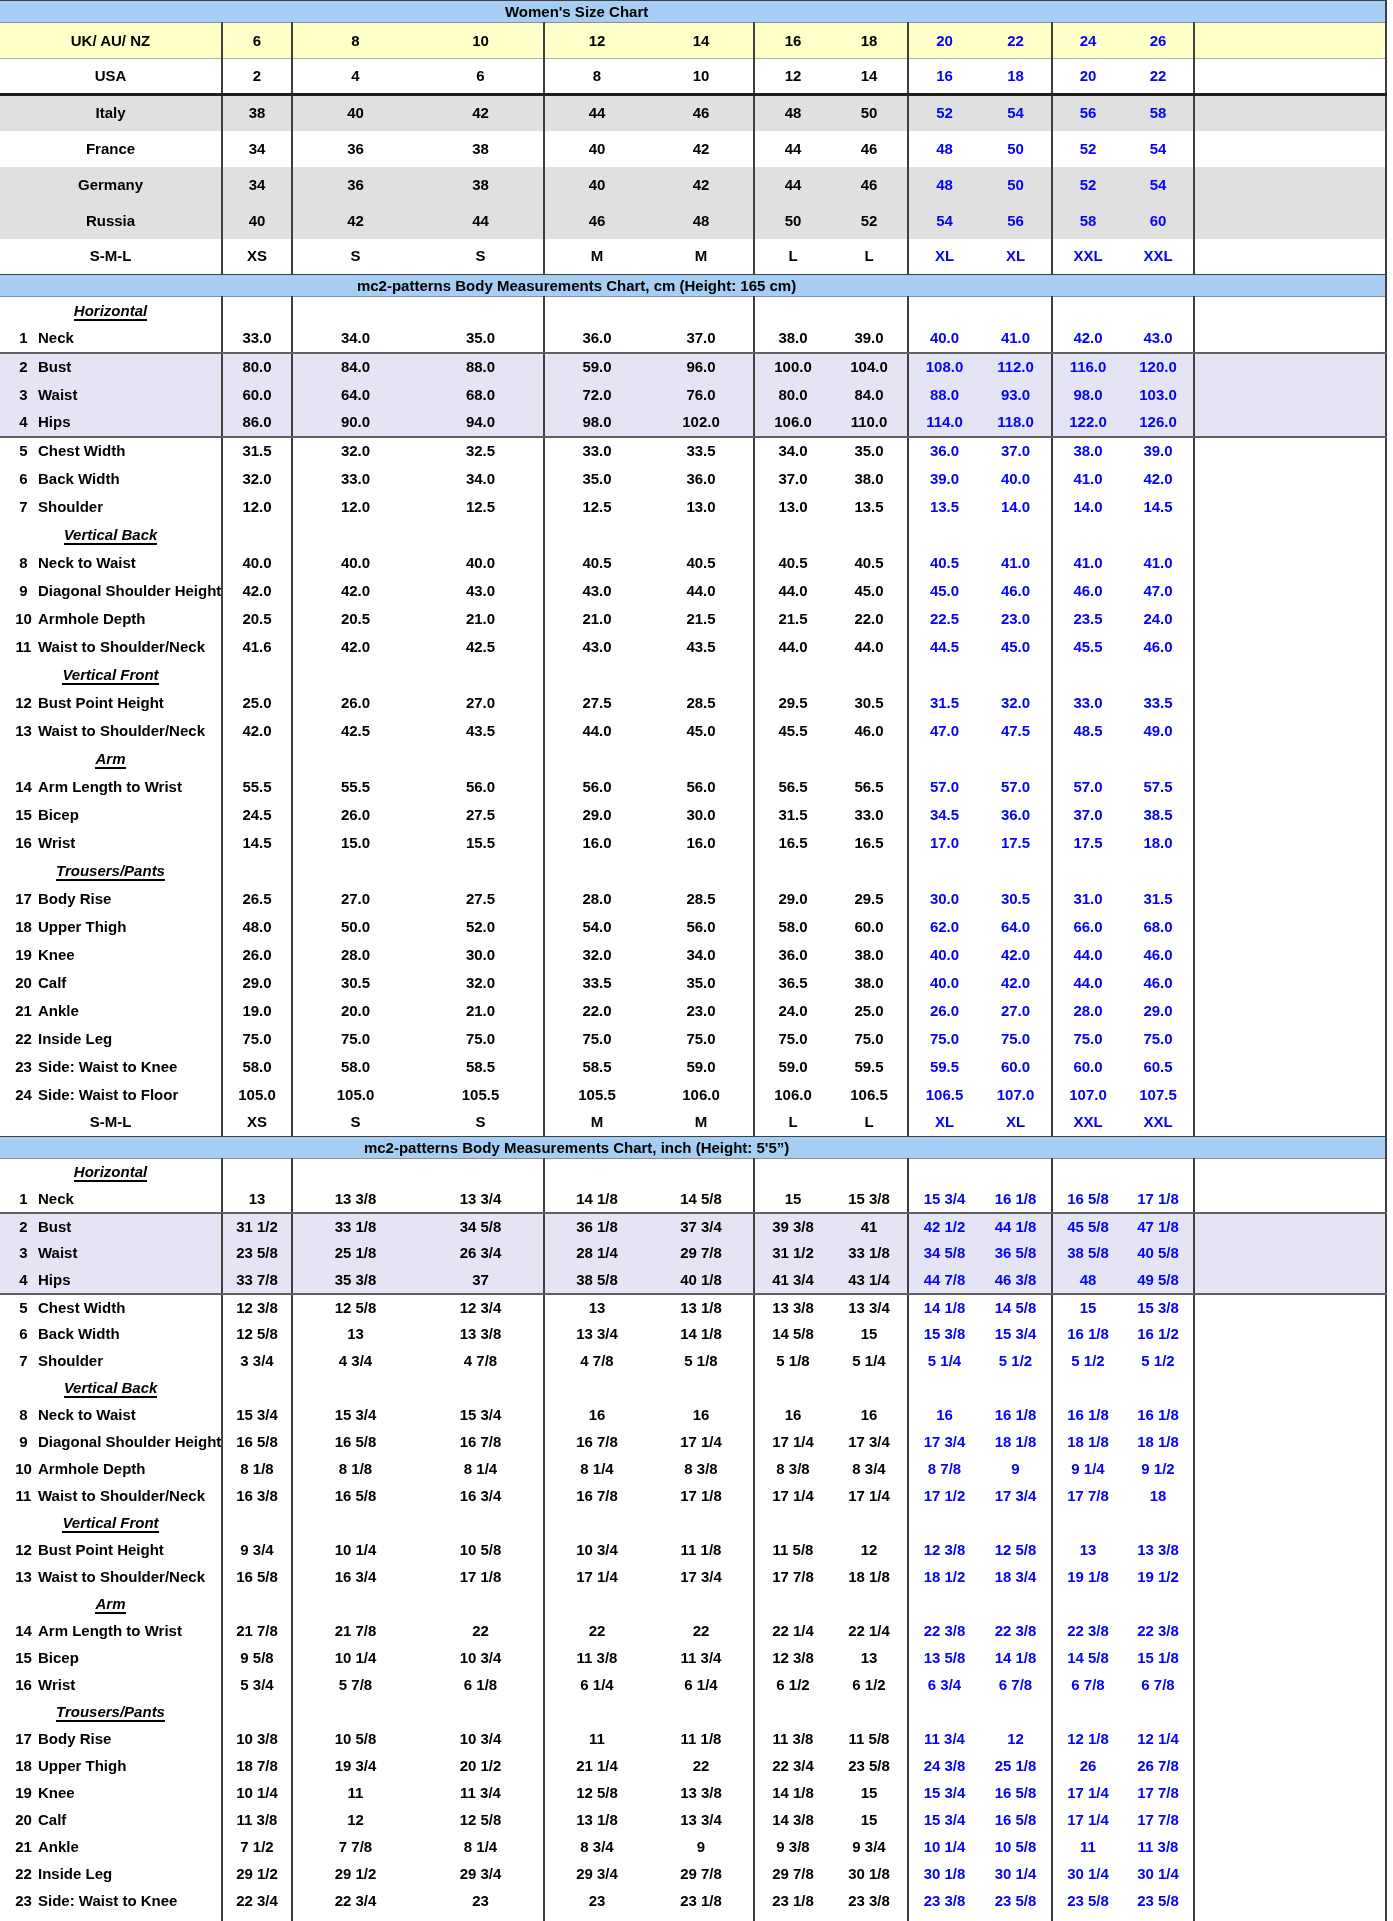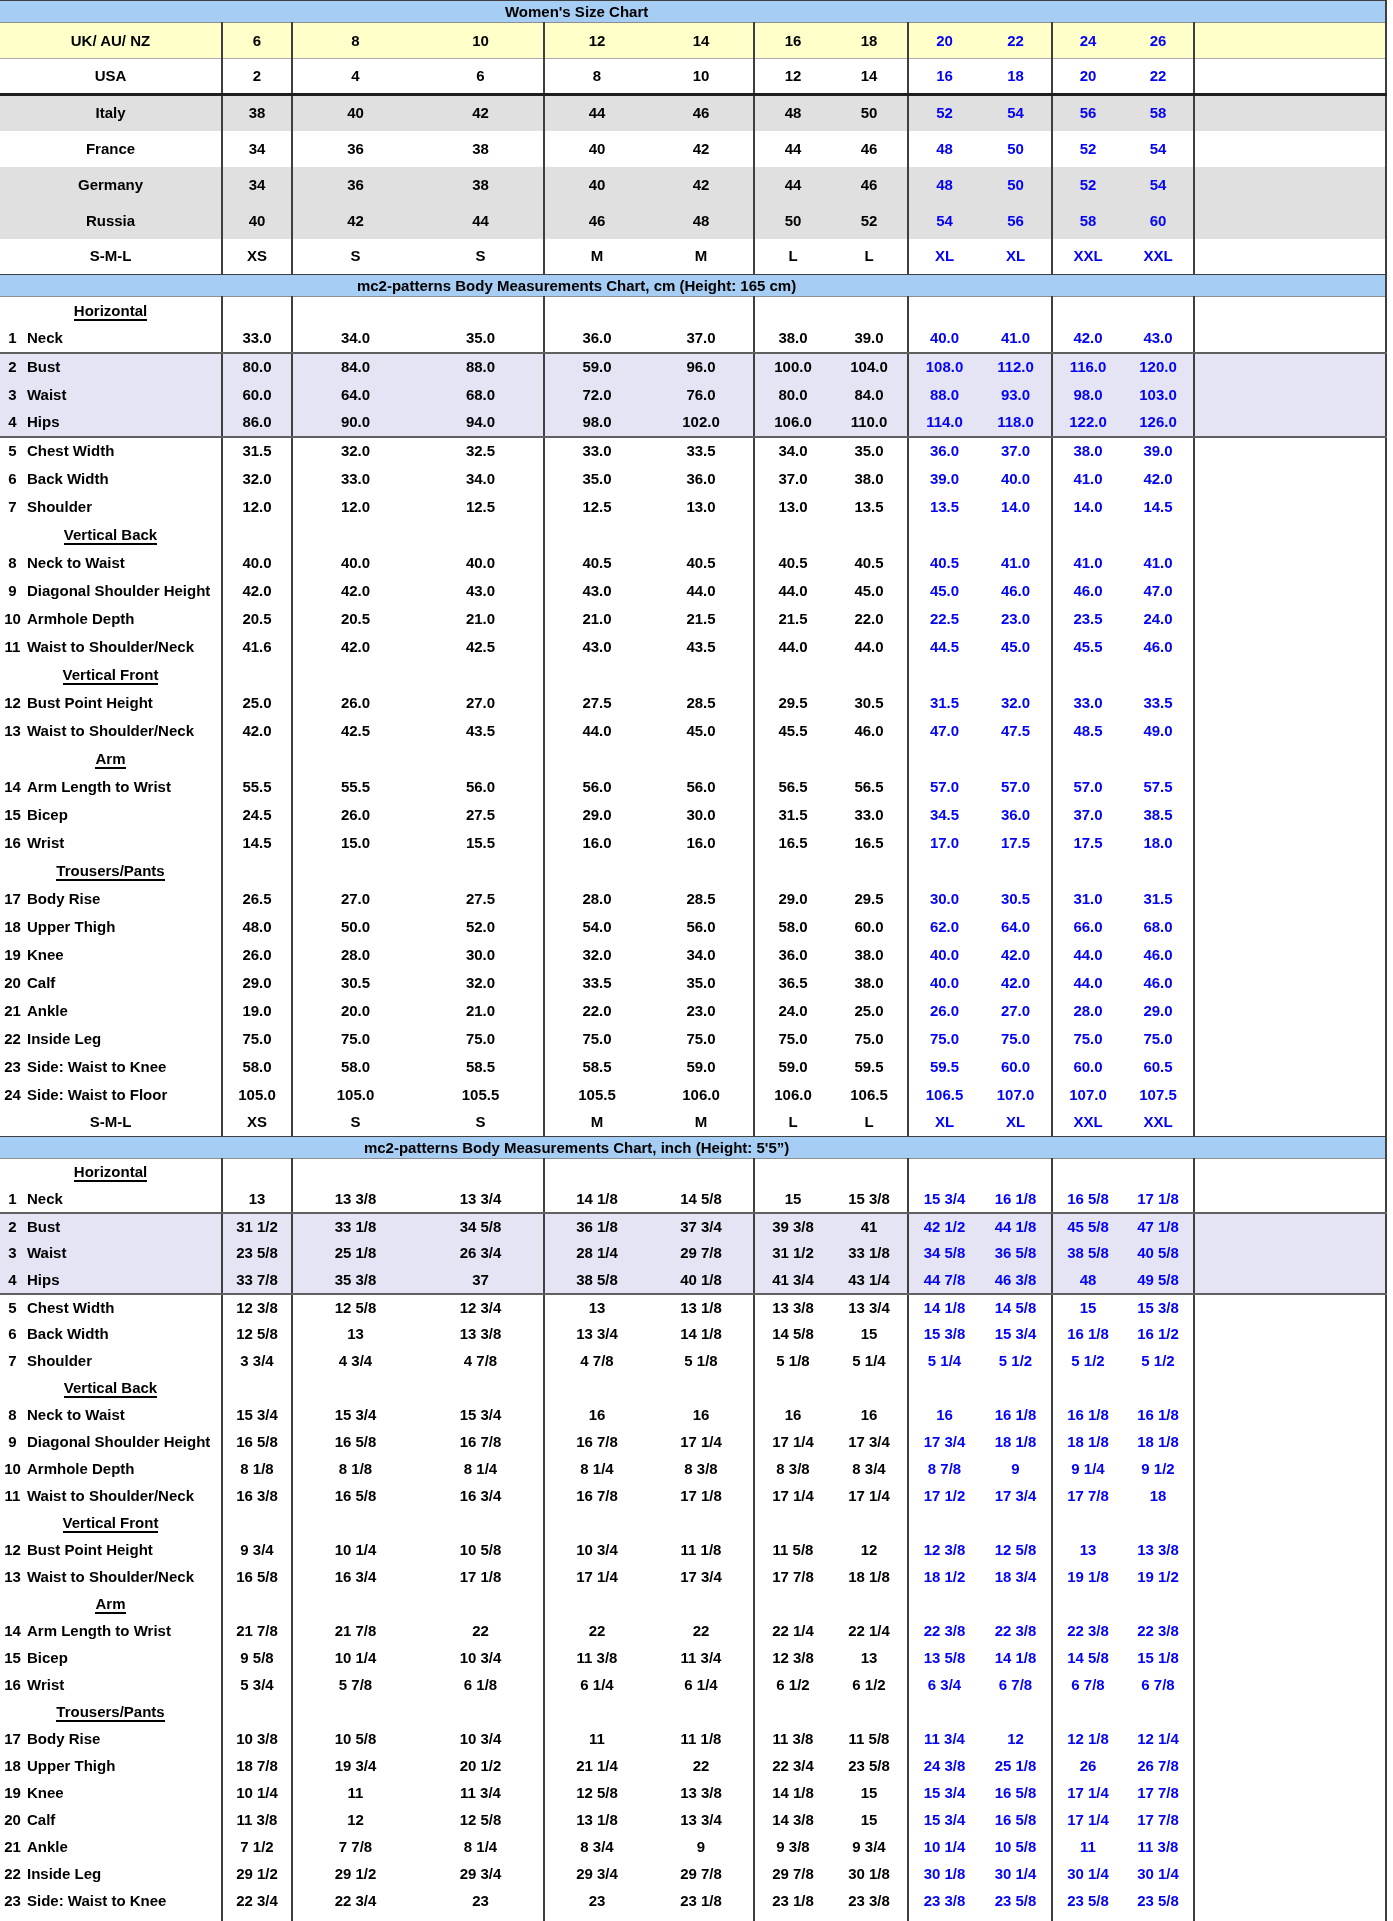--- a/index.html
+++ b/index.html
@@ -15,40 +15,40 @@
   tr.h-sec{height:22px}
   tr.h-cm{height:28px}
   tr.h-inch{height:27px}
   tr.h-spacer{height:30px}
   
   td.sec{background:#A6CDF3;text-align:center;padding-right:232px;
          border-top:1px solid #404040;border-bottom:1px solid #8F8F8F;
          border-right:2px solid #3F3F3F;}
   
   td.lbl{text-align:center;border-right:2px solid #3F3F3F;}
-  td.lbl.left{text-align:left;}
+  td.lbl.left{text-align:left;padding-left:11px;}
   td.v{text-align:center;}
   td.gb{border-right:2px solid #3F3F3F;}
   td.tail{border-right:2px solid #3F3F3F;}
   
   tr.bg-yellow td{background:#FFFFC9;}
   tr.bg-gray td{background:#E0E0E0;}
   tr.bg-white td{background:#FFFFFF;}
   tr.band td{background:#E4E4F5;}
   
   tr.line-thin td{border-bottom:1px solid #ADADAD;}
   tr.line-mid td{border-bottom:2px solid #606060;}
   tr.line-thick td{border-bottom:3px solid #1F1F1F;}
   
   .bluev{color:#0404F5;}
   
   span.num{display:inline-block;width:25px;text-align:center;}
   span.name{margin-left:2px;}
   
-  td.lbl span.u{border-bottom:2px solid #000;padding-bottom:0px;}
+  td.lbl span.u{border-bottom:2px solid #000;padding-bottom:0px;font-style:italic;}
   tr.spacer td{border-bottom:none;}
 </style>
 </head>
 <body>
 
 <div class="wrap">
   <table>
     <colgroup>
       <col style="width:222px">
       <col style="width:70px">

